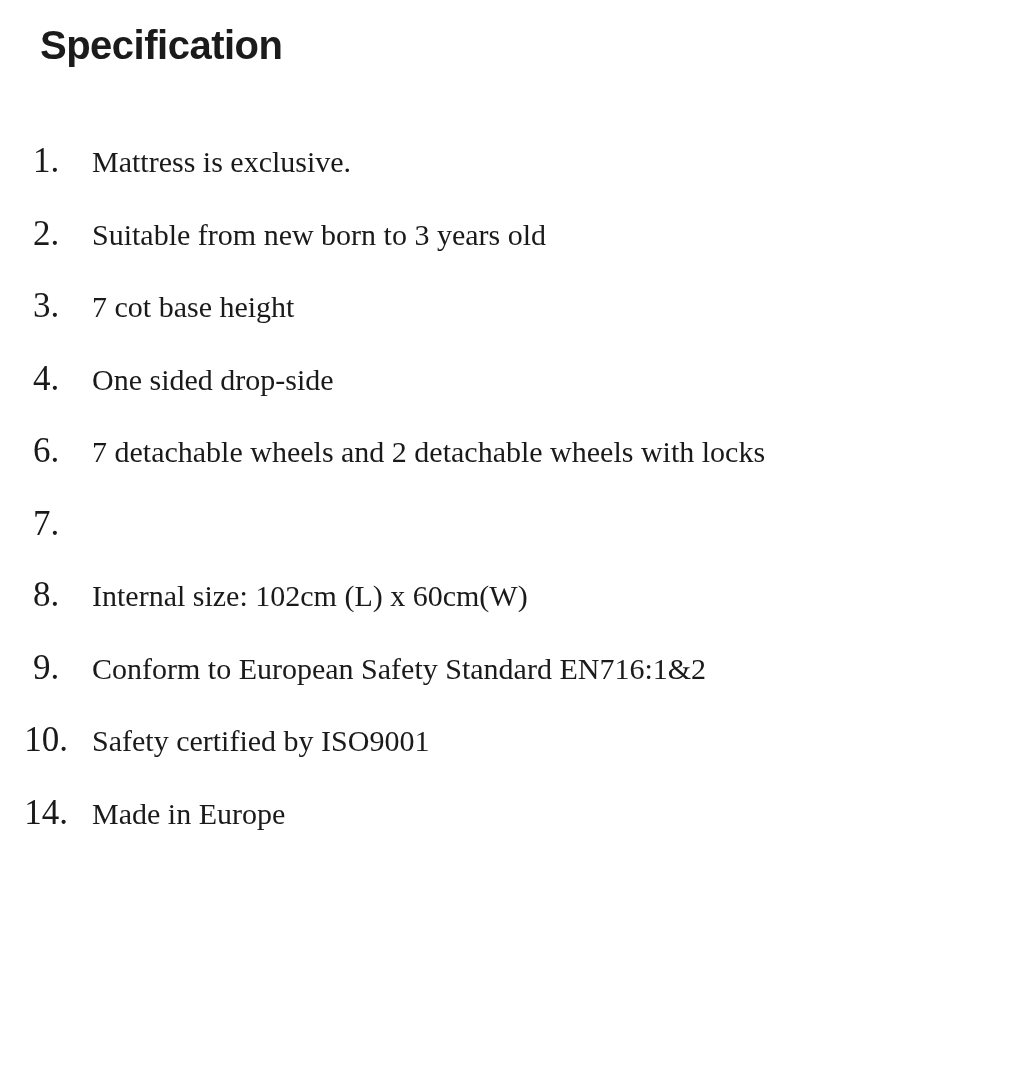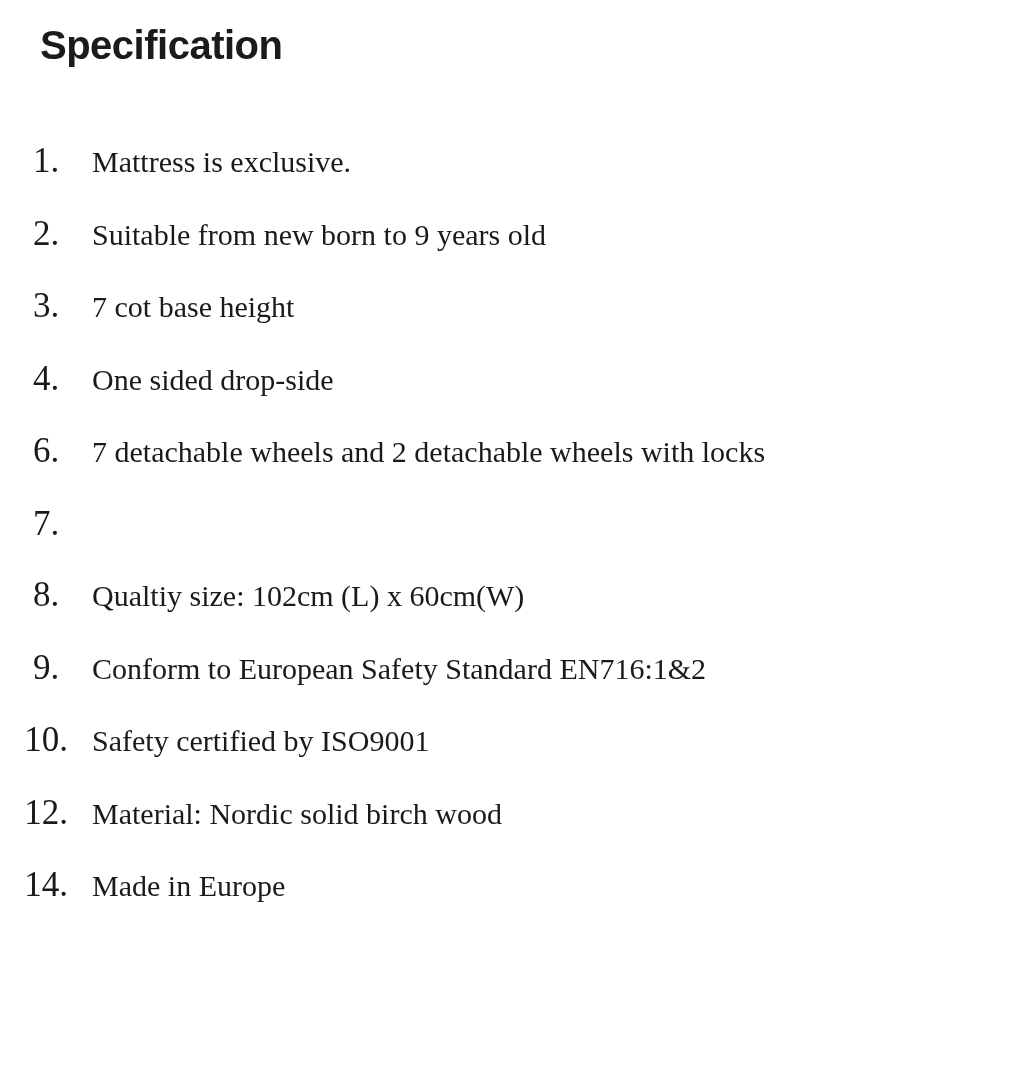--- a/index.html
+++ b/index.html
@@ -63,21 +63,21 @@
 <ol class="spec-list">
     <li>
     <span class="num">1.</span>
     <span class="txt">
         <div class="line">Mattress is exclusive.</div>
       </span>
   </li>
     <li>
     <span class="num">2.</span>
     <span class="txt">
-        <div class="line">Suitable from new born to 9 years old</div>
+        <div class="line">Suitable from new born to 3 years old</div>
       </span>
   </li>
     <li>
     <span class="num">3.</span>
     <span class="txt">
         <div class="line">7 cot base height</div>
       </span>
   </li>
     <li>
     <span class="num">4.</span>
@@ -90,40 +90,34 @@
     <span class="txt">
         <div class="line">7 detachable wheels and 2 detachable wheels with locks</div>
       </span>
   </li>
     <li>
     <span class="num">7.</span>
   </li>
     <li>
     <span class="num">8.</span>
     <span class="txt">
-        <div class="line">Qualtiy size: 102cm (L) x 60cm(W)</div>
+        <div class="line">Internal size: 102cm (L) x 60cm(W)</div>
       </span>
   </li>
     <li>
     <span class="num">9.</span>
     <span class="txt">
         <div class="line">Conform to European Safety Standard EN716:1&amp;2</div>
       </span>
   </li>
     <li>
     <span class="num">10.</span>
     <span class="txt">
         <div class="line">Safety certified by ISO9001</div>
       </span>
   </li>
     <li>
-    <span class="num">12.</span>
-    <span class="txt">
-        <div class="line">Material: Nordic solid birch wood</div>
-      </span>
-  </li>
-    <li>
     <span class="num">14.</span>
     <span class="txt">
         <div class="line">Made in Europe</div>
       </span>
   </li>
   </ol>
 
 </body></html>

